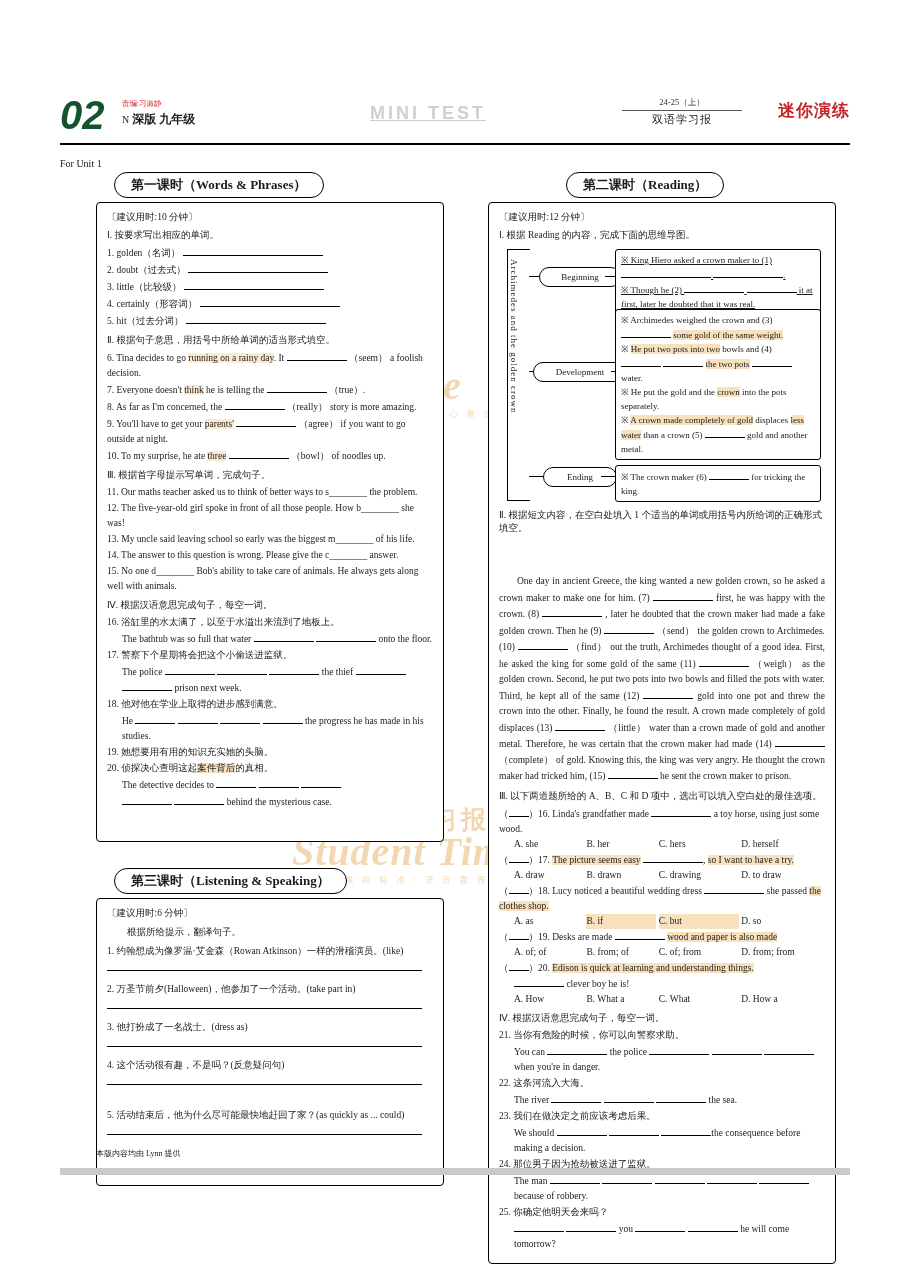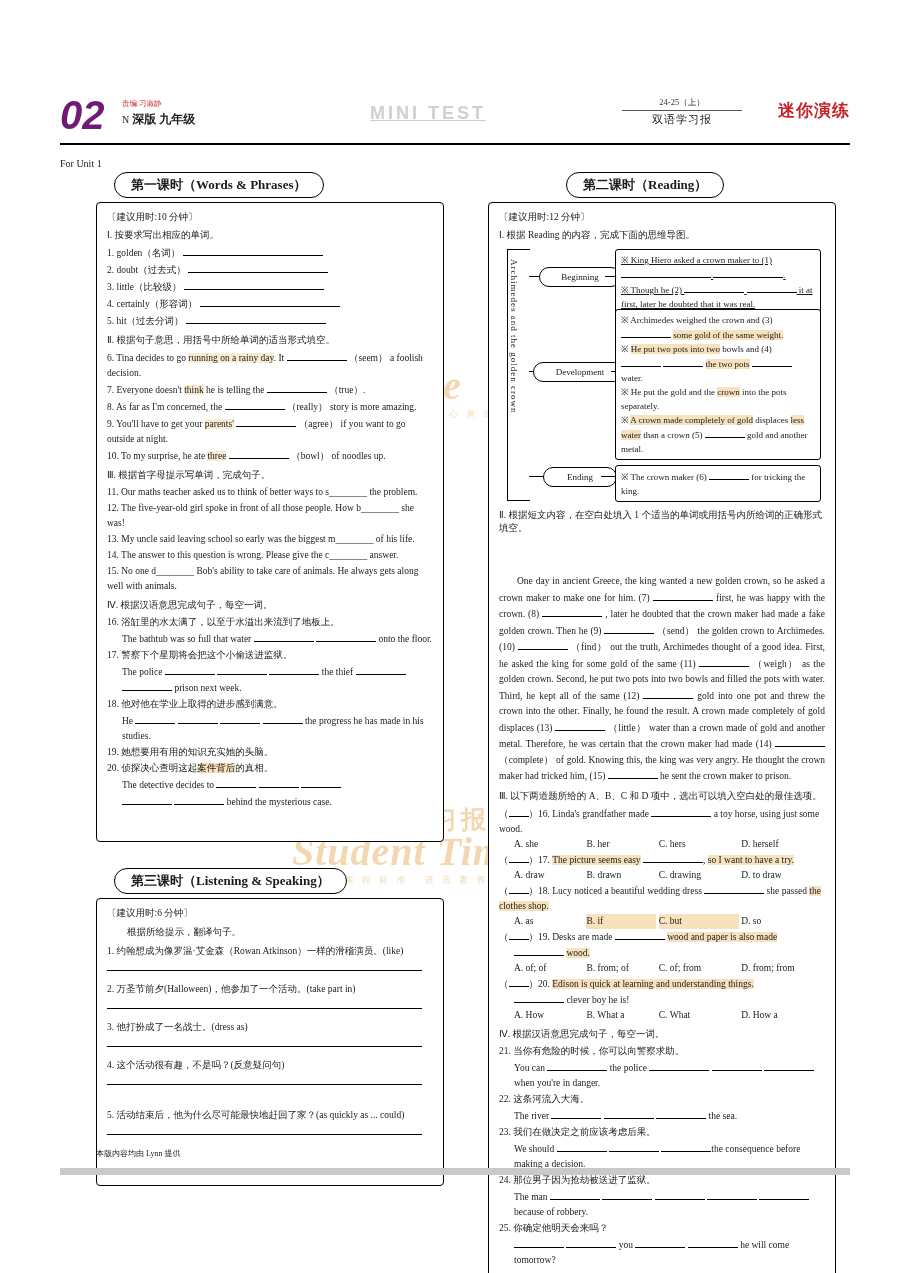--- a/index.html
+++ b/index.html
@@ -11,21 +11,21 @@
   .wm-ring{border:12px solid rgba(233,176,100,.30);border-radius:50%;}
   .wm1{left:508px;top:292px;width:150px;height:150px;}
   .wm2{left:568px;top:760px;width:150px;height:150px;}
   .wm-text{font-family:"Liberation Serif",serif;color:rgba(226,160,70,.42);font-weight:bold;}
   .wm-cn{font-size:25px;letter-spacing:4px;}
   .wm-en{font-size:40px;font-style:italic;letter-spacing:1px;}
   .wm-sub{font-size:9px;letter-spacing:3px;color:rgba(226,160,70,.40);}
 
   
   .hdr{position:absolute;left:60px;top:95px;width:790px;height:48px;}
-  .hdr-num{position:absolute;left:0;top:-2px;font-size:40px;font-weight:bold;color:#701a75;font-style:italic;font-family:"Liberation Sans",sans-serif;}
+  .hdr-num{position:absolute;left:0;top:-2px;font-size:40px;font-weight:bold;color:#14532d;font-style:italic;font-family:"Liberation Sans",sans-serif;}
   .hdr-editor{position:absolute;left:62px;top:4px;font-size:7.5px;color:#c9262c;}
   .hdr-grade{position:absolute;left:62px;top:16px;font-size:12px;font-weight:bold;}
   .hdr-grade .n{font-size:10px;font-weight:normal;}
   .hdr-mini{position:absolute;left:310px;top:8px;font-size:18px;letter-spacing:3px;color:#cfcfcf;font-family:"Liberation Sans",sans-serif;font-weight:bold;text-decoration:underline;}
   .hdr-right{position:absolute;right:108px;top:2px;text-align:center;width:120px;}
   .hdr-year{font-size:8.5px;color:#333;}
   .hdr-paper{font-size:11px;border-top:1px solid #555;padding-top:1px;margin-top:1px;letter-spacing:1px;}
   .hdr-badge{position:absolute;right:0;top:4px;font-size:17px;font-weight:bold;color:#c4262b;letter-spacing:1px;font-family:"Liberation Sans",sans-serif;}
   .hdr-rule{position:absolute;left:60px;top:143px;width:790px;height:2px;background:#000;}
   .forunit{position:absolute;left:60px;top:150px;font-size:10px;margin-top:8px;}
@@ -256,21 +256,20 @@
         <div class="indent">
           <span style="display:inline-block;width:70px">A. as</span>
           <span style="display:inline-block;width:70px" class="hl">B. if</span>
           <span style="display:inline-block;width:80px" class="hl">C. but</span>
           <span>D. so</span>
         </div>
       </div>
 
       <div class="opt">
         <div>（<span class="u u20"></span>）19. Desks are made <span class="u u50"></span> <span class="hl">wood and paper is also made</span></div>
-        <div class="indent"><span class="u u50"></span> <span class="hl">wood.</span></div>
         <div class="indent">
           <span style="display:inline-block;width:70px">A. of; of</span>
           <span style="display:inline-block;width:70px">B. from; of</span>
           <span style="display:inline-block;width:80px">C. of; from</span>
           <span>D. from; from</span>
         </div>
       </div>
 
       <div class="opt">
         <div>（<span class="u u20"></span>）20. <span class="hl">Edison is quick at learning and understanding things.</span></div>

